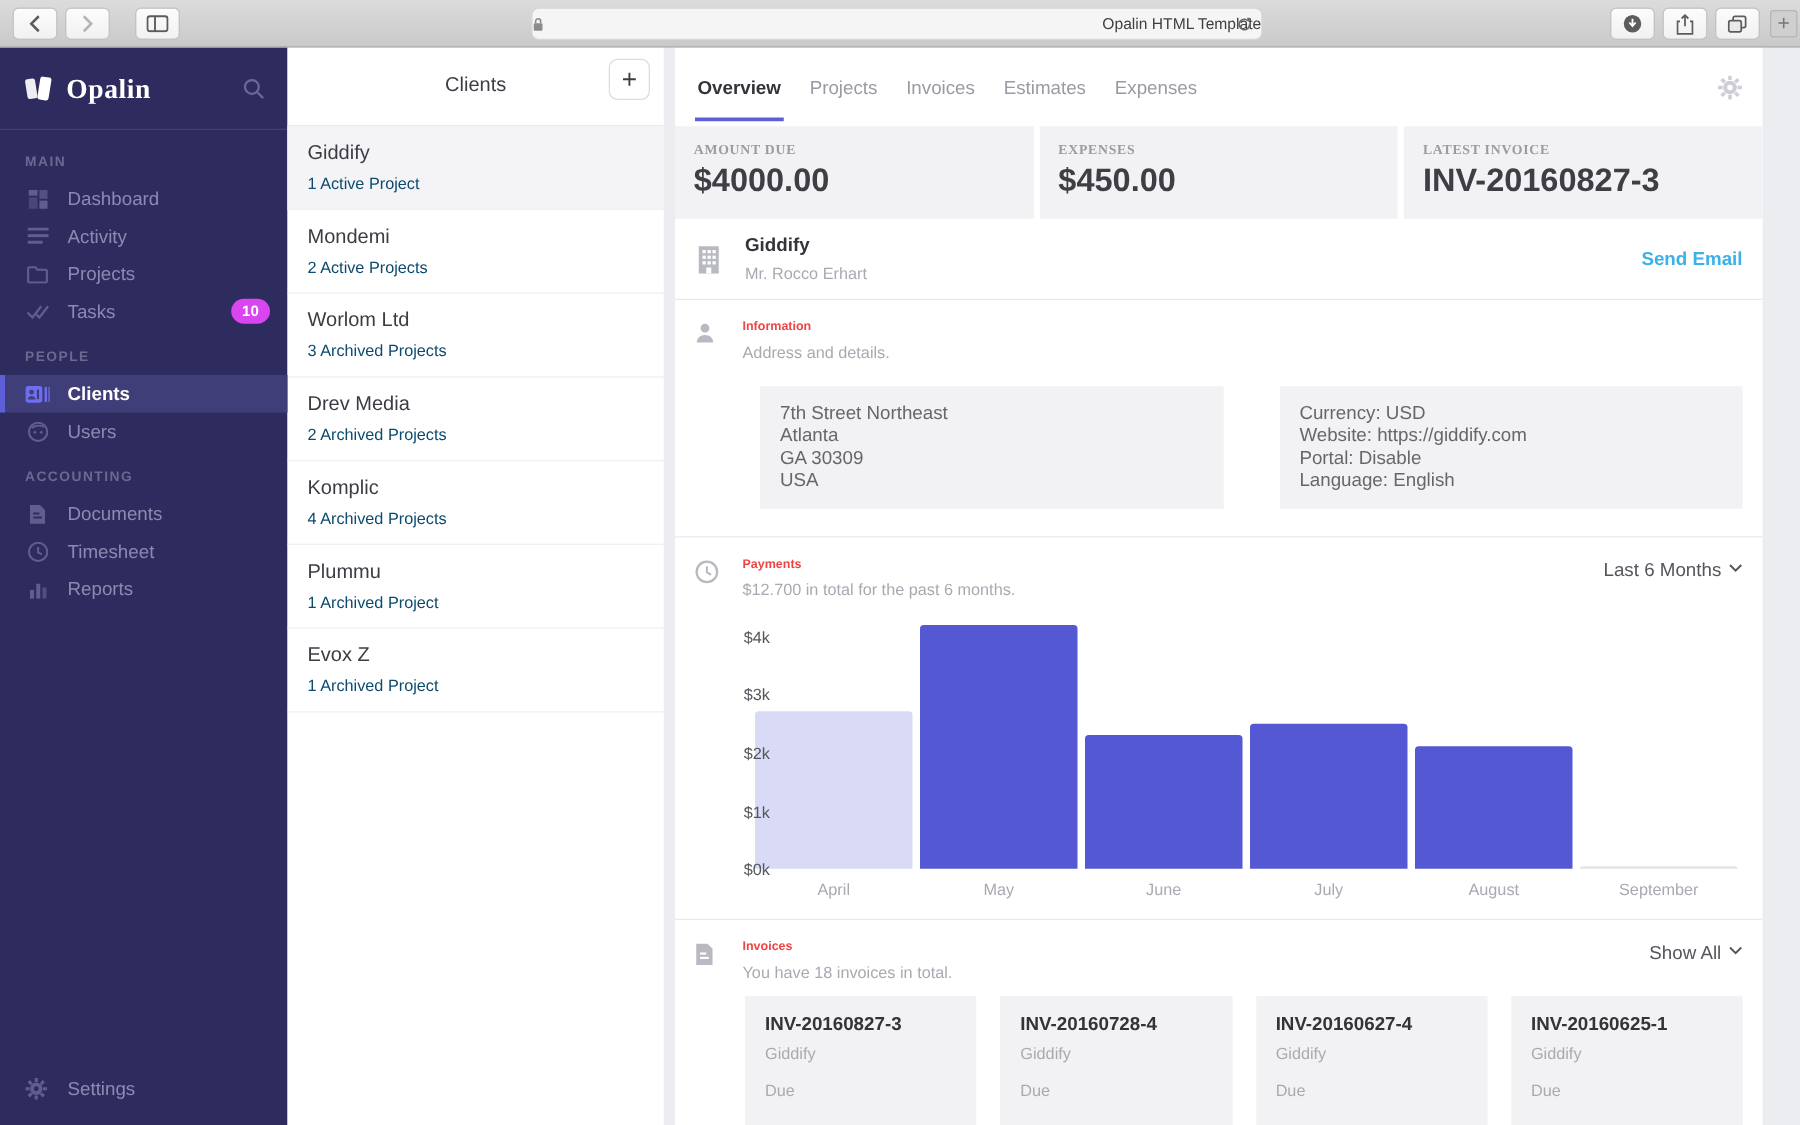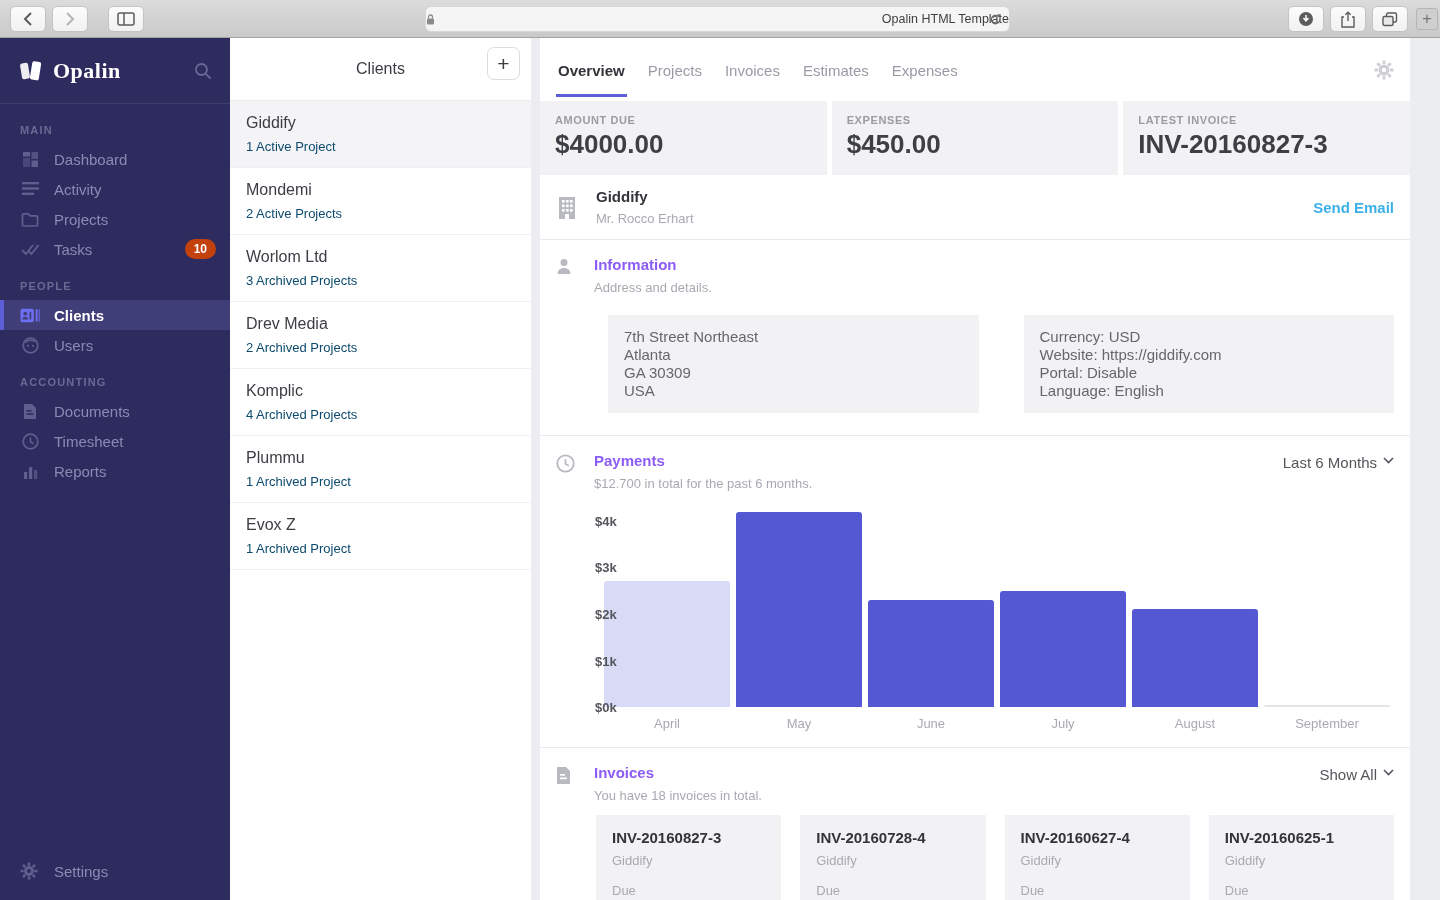--- a/index.html
+++ b/index.html
@@ -32,21 +32,21 @@
   .logo-row { height:66px; display:flex; align-items:center; padding:0 18px; border-bottom:1px solid rgba(255,255,255,0.09); }
   .logo-text { font-family:"Liberation Serif", serif; font-weight:bold; font-size:22px; color:#fff; margin-left:9px; letter-spacing:0.5px; }
   .logo-row .search { margin-left:auto; color:#6b6898; }
   .nav { padding-top:4px; }
   .section-label { padding:16px 20px 8px; font-size:11px; font-weight:bold; letter-spacing:1.2px; color:#6b6892; }
   .nav-item { height:30px; display:flex; align-items:center; padding:0 14px 0 20px; font-size:15px; color:#8c8ab2; position:relative; cursor:default; }
   .nav-item .nicon { width:20px; margin-right:14px; color:#605e8e; display:flex; justify-content:center; }
   .nav-item.active { background:#403e78; color:#fff; font-weight:bold; }
   .nav-item.active::before { content:""; position:absolute; left:0; top:0; bottom:0; width:4px; background:#5e5fd8; }
   .nav-item.active .nicon { color:#6d6ff0; }
-  .badge { margin-left:auto; background:#c2410c; color:#fff; border-radius:11px; font-size:12px; font-weight:bold; padding:3px 9px; }
+  .badge { margin-left:auto; background:#d946ef; color:#fff; border-radius:11px; font-size:12px; font-weight:bold; padding:3px 9px; }
   .settings-row { margin-top:auto; height:58px; display:flex; align-items:center; padding:0 20px; font-size:15px; color:#8c8ab2; }
   .settings-row .nicon { width:20px; margin-right:14px; color:#605e8e; }
 
   
   .clients-panel { width:301px; background:#fff; flex-shrink:0; }
   .clients-header { height:63px; border-bottom:1px solid #e9e9ee; display:flex; align-items:center; justify-content:center; position:relative; }
   .clients-title { font-size:16px; color:#3c3c44; }
   .add-btn { position:absolute; right:11px; top:9px; width:33px; height:33px; border:1px solid #dcdce1; border-radius:7px;
              background:#fff; font-size:21px; font-weight:300; color:#3c3c44; display:flex; align-items:center; justify-content:center; }
   .client-item { padding:13px 16px; border-bottom:1px solid #eef0f2; }
@@ -60,49 +60,49 @@
   .rstrip { flex:1; }
 
   .tabs { height:63px; display:flex; align-items:center; padding:0 16px; }
   .tab { font-size:15px; color:#9a9aa5; margin-right:19px; position:relative; padding:22px 2px 21px; }
   .tab.active { color:#33333a; font-weight:bold; }
   .tab.active::after { content:""; position:absolute; left:0; right:0; bottom:3px; height:3px; background:#5c5fd8; }
   .tabs .gear-main { margin-left:auto; color:#cdced6; }
 
   .stats { display:flex; gap:5px; }
   .stat { flex:1; background:#f2f2f5; padding:13px 15px 15px; }
-  .stat-label { font-size:11px; font-weight:bold; letter-spacing:0.6px; color:#9b9ba3; }
+  .stat-label { font-size:11px; font-weight:bold; letter-spacing:0.6px; color:#9b9ba3;font-family:Liberation Serif, serif; }
   .stat-value { font-size:26px; font-weight:bold; color:#3e3f44; margin-top:3px; }
 
   .client-head { display:flex; align-items:center; padding:13px 16px; border-bottom:1px solid #e9e9ee; }
   .client-head .bicon { width:26px; margin-right:14px; color:#b9bac1; }
   .ch-name { font-size:15px; font-weight:bold; color:#33333a; }
   .ch-contact { font-size:13px; color:#a9a9b2; margin-top:6px; }
   .send-email { margin-left:auto; font-size:15px; font-weight:bold; color:#3cb0e8; cursor:pointer; }
 
   .section { padding:16px; border-bottom:1px solid #e9e9ee; }
   .section.last { border-bottom:none; }
   .sec-head { display:flex; }
   .sec-icon { width:24px; margin-right:14px; color:#b9bac1; padding-top:2px; }
-  .sec-title { font-size:15px; font-weight:bold; color:#8b5cf6; }
+  .sec-title { font-size:10px; font-weight:bold; color:#ef4444; }
   .sec-sub { font-size:13px; color:#a9a9b2; margin-top:7px; }
   .sec-filter { margin-left:auto; font-size:15px; color:#55555c; display:flex; align-items:flex-start; gap:6px; padding-top:2px; cursor:pointer; }
   .sec-filter .chev { color:#55555c; padding-top:3px; }
 
   .info-boxes { display:flex; gap:45px; margin:20px 0 6px 52px; }
   .info-box { flex:1; background:#f2f2f5; padding:13px 16px; font-size:15px; color:#66666d; line-height:18px; }
 
   .chart { position:relative; margin:16px 4px 0 48px; }
   .bars { display:flex; gap:6px; }
   .bar-col { flex:1; }
   .bar-plot { height:200px; display:flex; align-items:flex-end; }
   .bar { width:100%; border-radius:3px 3px 0 0; }
   .bar-label { text-align:center; font-size:13px; color:#a9a9b2; padding-top:9px; }
   .yticks { position:absolute; top:0; left:-9px; height:200px; width:40px; z-index:2; }
-  .yticks span { position:absolute; left:0; font-size:13px; font-weight:bold; color:#55555c; }
+  .yticks span { position:absolute; left:0; font-size:13px; font-weight:normal; color:#55555c; }
 
   .cards { display:flex; gap:19px; margin:12px 0 0 40px; }
   .inv-card { flex:1; background:#f2f2f5; padding:14px 16px; height:176px; }
   .inv-id { font-size:15px; font-weight:bold; color:#33333a; }
   .inv-client { font-size:13px; color:#a9a9b2; margin-top:7px; }
   .inv-label { font-size:13px; color:#a9a9b2; margin-top:15px; }
 </style>
 </head>
 <body>
 

